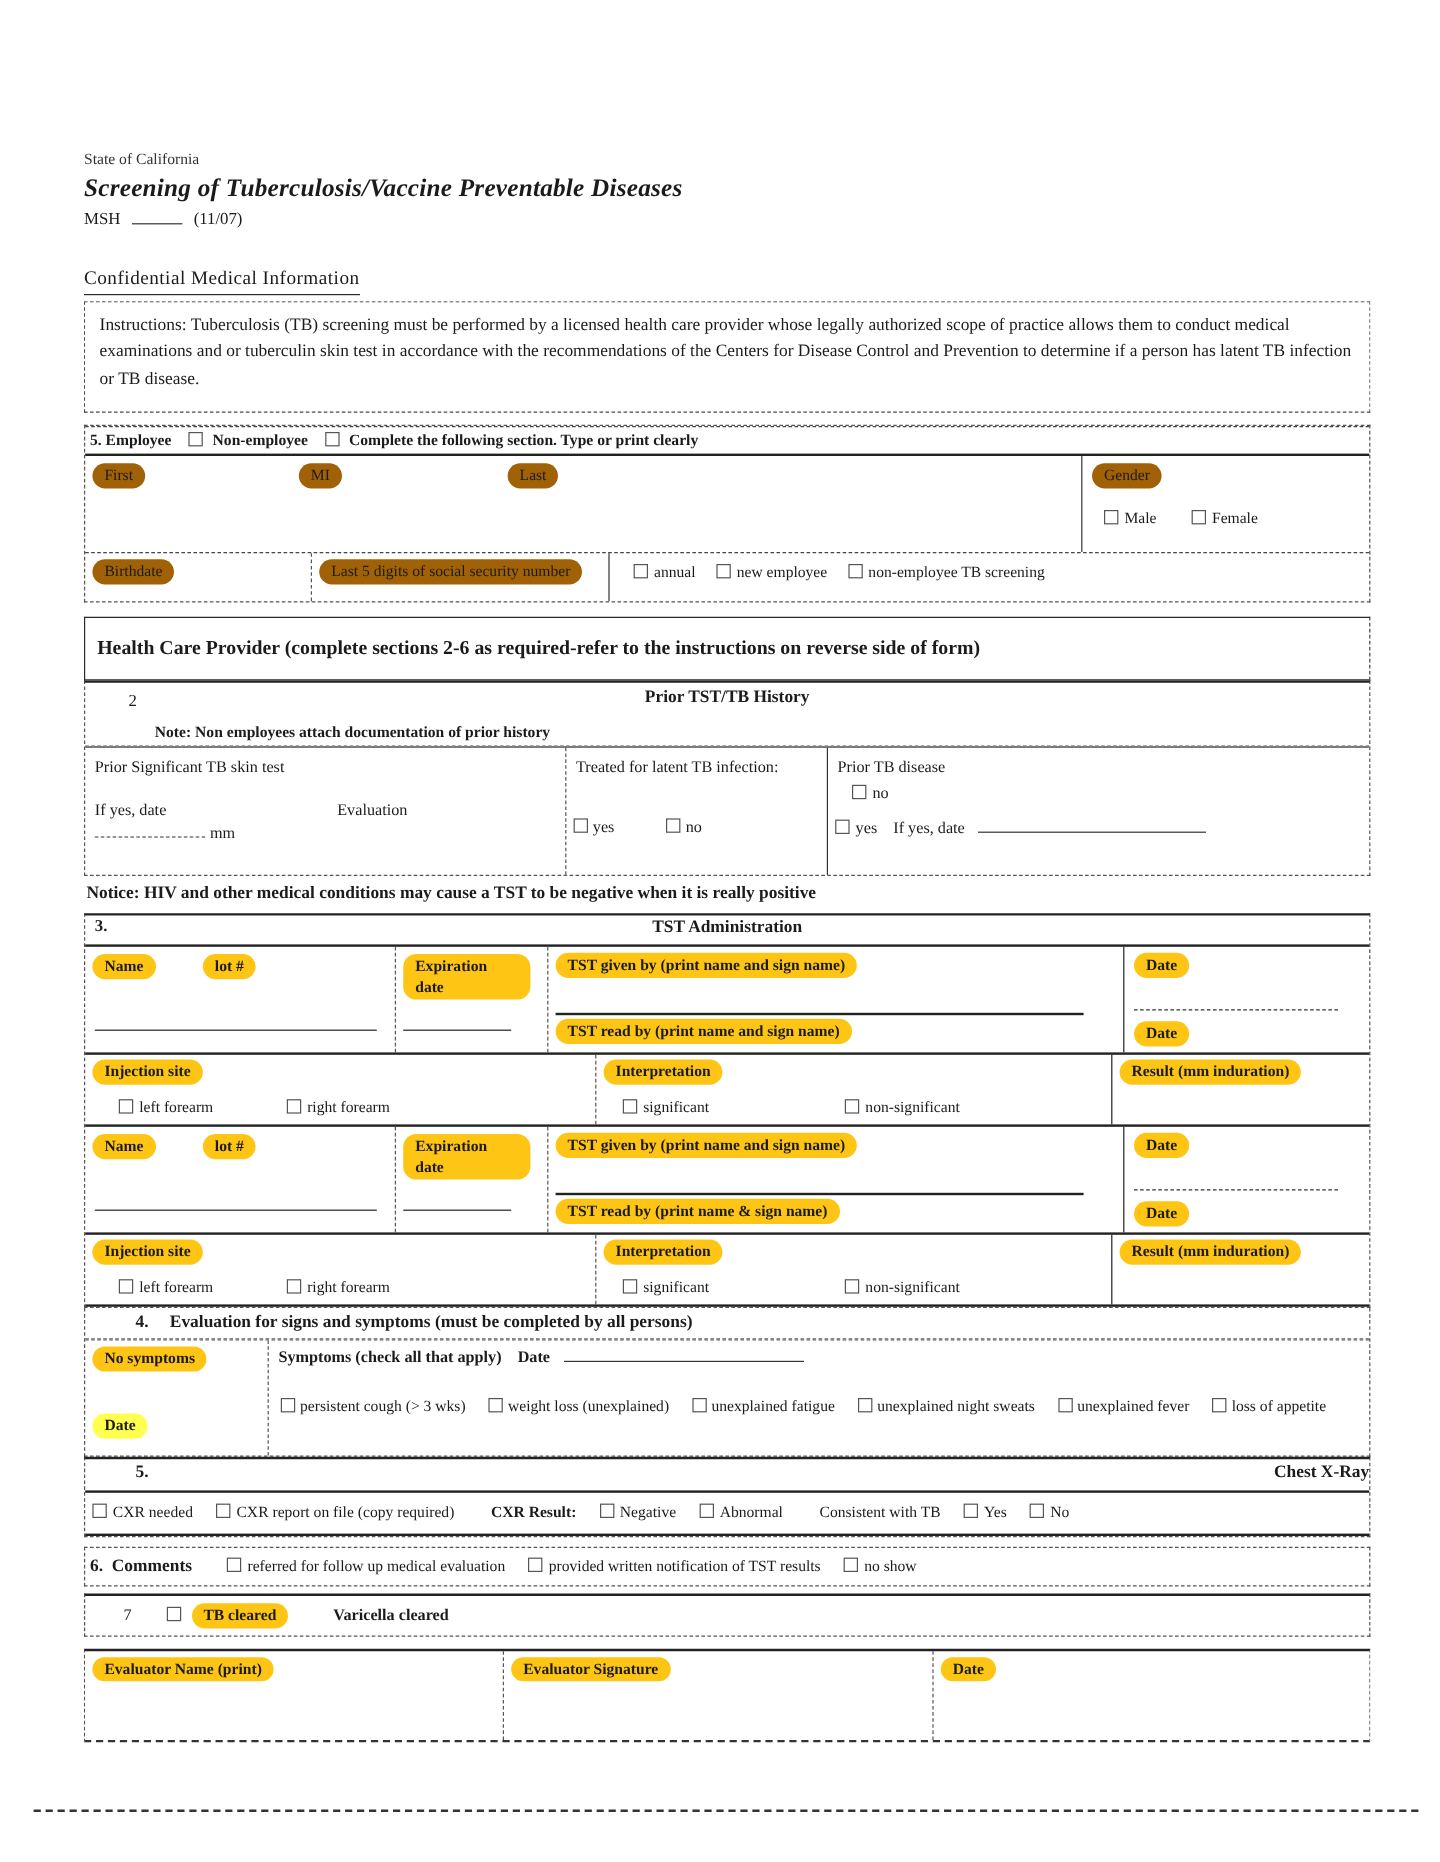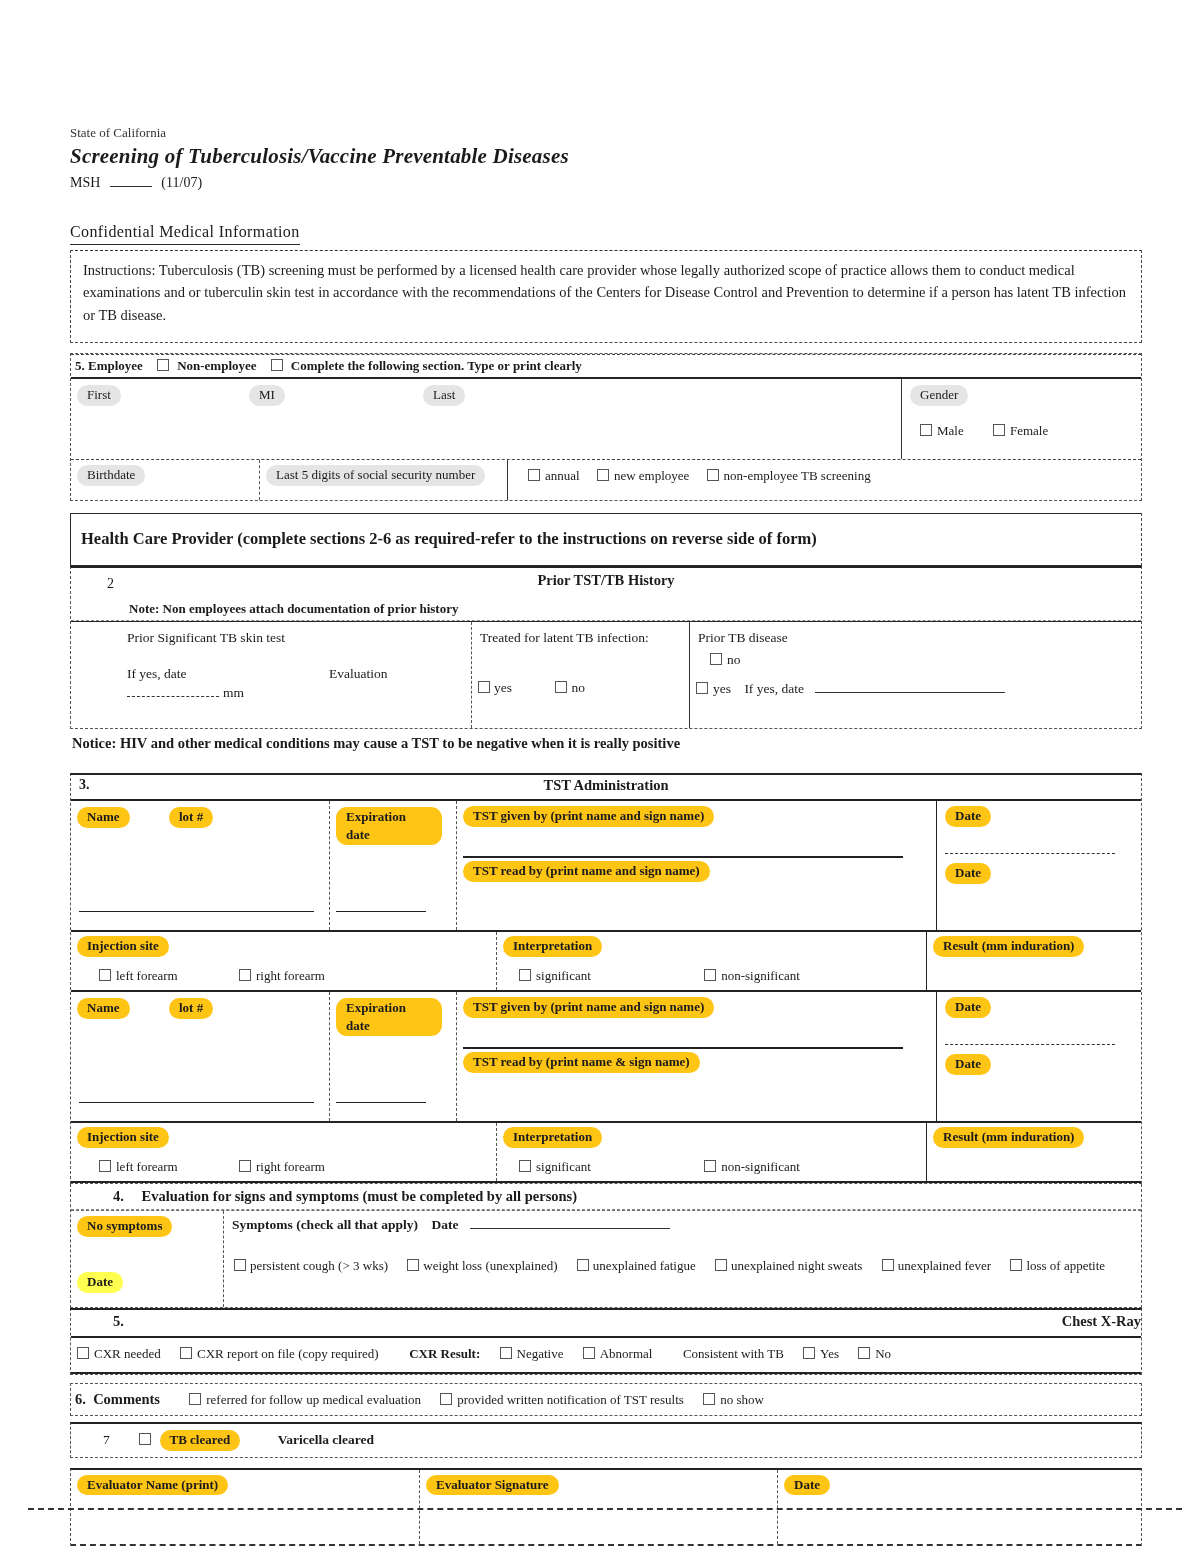--- a/index.html
+++ b/index.html
@@ -14,21 +14,21 @@
   .conf-heading{font-size:16px;margin-top:32px;border-bottom:1px solid #2a2a2a;display:inline-block;padding-bottom:3px;letter-spacing:0.4px;}
   .instr-box{border:1px dashed #4a4a4a;border-top:1.5px dashed #333;margin-top:5px;padding:8px 12px 16px;font-size:14.5px;line-height:1.55;}
 
   .cb{display:inline-block;width:10px;height:10px;border:1px solid #555;margin:0 5px 0 10px;vertical-align:-1px;background:#fff;}
   .cb.first{margin-left:2px;}
   .blank{display:inline-block;border-bottom:1.5px solid #333;height:12px;vertical-align:baseline;}
   .blank.dash{border-bottom-style:dashed;}
   .b{font-weight:bold;}
 
   .pill{display:inline-block;padding:1px 10px 2px;border-radius:11px;font-size:13px;line-height:1.35;}
-  .pg{background:#e5e5e5;}
+  .pg{background:#a16207;}
   .py{background:#ffc515;font-weight:bold;}
   .pb{background:#ffff4f;font-weight:bold;}
 
   
   .sec1{margin-top:10px;border:1px dashed #555;font-size:13px;}
   .sec1-hdr{border-bottom:2px solid #222;border-top:1px dashed #444;padding:3px 4px;font-weight:bold;}
   .sec1-hdr span.t{margin-right:4px;}
   .sec1-rowA{display:grid;grid-template-columns:830px 1fr;}
   .namecell{position:relative;height:80px;}
   .namecell .pf{position:absolute;left:6px;top:6px;}
@@ -46,41 +46,41 @@
   
   .provider{margin-top:12px;border:1.5px solid #2a2a2a;border-right:1px dashed #444;padding:15px 10px 16px;font-size:16.5px;font-weight:bold;}
 
   
   .sec2{border:1px dashed #555;border-top:2px solid #222;font-size:13.5px;}
   .sec2-titlerow{position:relative;height:52px;border-bottom:1px dashed #888;}
   .sec2-num{position:absolute;left:36px;top:8px;font-size:14px;}
   .sec2-title{position:absolute;left:0;right:0;top:4px;text-align:center;font-weight:bold;font-size:14.5px;}
   .sec2-note{position:absolute;left:58px;bottom:3px;font-weight:bold;font-size:13px;}
   .sec2-grid{display:grid;grid-template-columns:400px 218px 1fr;border-top:1.5px solid #222;}
-  .sec2-grid .c1{padding:8px 8px 12px;position:relative;height:86px;margin-left:48px;}
+  .sec2-grid .c1{padding:8px 8px 12px;position:relative;height:86px;}
   .sec2-grid .c2{border-left:1px dashed #555;padding:8px 8px 12px;position:relative;}
   .sec2-grid .c3{border-left:1px solid #333;padding:8px 8px 12px;position:relative;}
   .c1 .ifyes{position:absolute;left:8px;top:44px;}
   .c1 .mmrow{position:absolute;left:8px;top:62px;}
   .c1 .eval{position:absolute;left:210px;top:44px;}
   .c2 .yn{position:absolute;left:4px;top:58px;}
   .c2 .yn .cb{margin-right:4px;}
   .c2 .yn .no{margin-left:40px;}
   .c3 .nno{position:absolute;left:18px;top:30px;}
   .c3 .yrow{position:absolute;left:4px;top:58px;white-space:nowrap;}
 
-  .notice{font-weight:bold;font-size:14.5px;padding:6px 2px 21px;}
+  .notice{font-weight:bold;font-size:14.5px;padding:6px 2px 8px;}
 
   
   .sec3{border:1px dashed #555;border-top:2px solid #222;font-size:13px;}
   .sec3-hdr{position:relative;height:24px;border-bottom:2px solid #222;}
   .sec3-num{position:absolute;left:8px;top:2px;font-weight:bold;font-size:14px;}
   .sec3-title{position:absolute;left:0;right:0;top:2px;text-align:center;font-weight:bold;font-size:14.5px;}
   .tst-block{display:grid;grid-template-columns:258px 127px 480px 1fr;border-bottom:2px solid #222;}
-  .tst-c1{position:relative;height:129px;}
+  .tst-c1{position:relative;height:88px;}
   .tst-c1 .pn{position:absolute;left:6px;top:6px;}
   .tst-c1 .plot{position:absolute;left:98px;top:6px;}
   .tst-c1 .ln{position:absolute;left:8px;bottom:18px;width:235px;border-bottom:1.5px solid #222;}
   .tst-c2{border-left:1px dashed #555;position:relative;}
   .tst-c2 .pe{position:absolute;left:6px;top:6px;width:86px;}
   .tst-c2 .ln{position:absolute;left:6px;bottom:18px;width:90px;border-bottom:1.5px solid #222;}
   .tst-c3{border-left:1px dashed #555;position:relative;}
   .tst-c3 .pgiven{position:absolute;left:6px;top:5px;}
   .tst-c3 .mid{position:absolute;left:6px;top:55px;width:440px;border-bottom:2px solid #222;}
   .tst-c3 .pread{position:absolute;left:6px;top:60px;}

